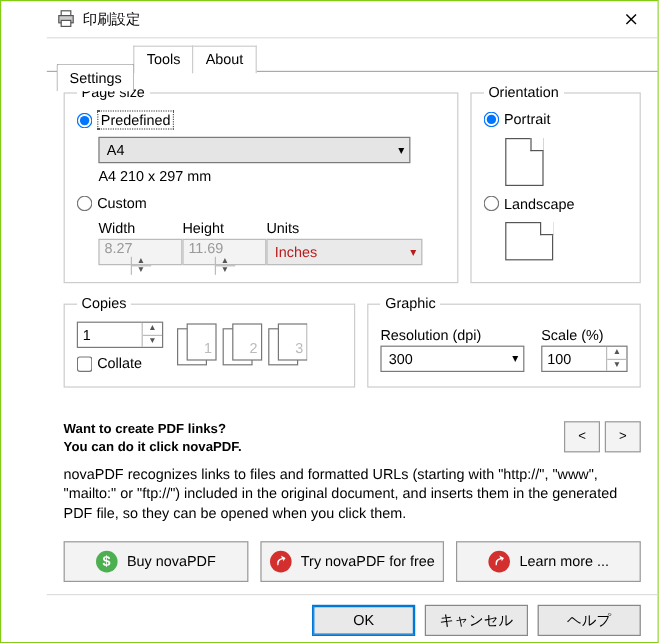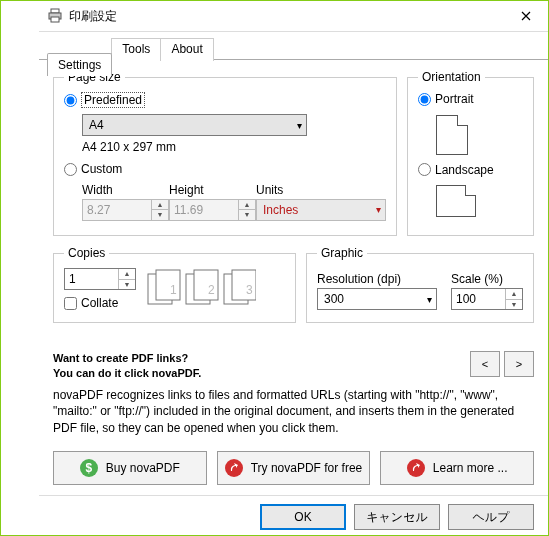--- a/index.html
+++ b/index.html
@@ -114,21 +114,21 @@
   .combo {
     display: inline-flex;
     align-items: center;
     background: #e5e5e5;
     border: 1px solid #7a7a7a;
     height: 22px;
     padding: 0 4px 0 6px;
     box-sizing: border-box;
   }
   .combo .arrow { margin-left: auto; font-size: 10px; }
-  .combo.wide { width: 225px; }
+  .combo.wide { width: 260px; }
   .combo.mid { width: 100px; }
   .combo.unit { width: 130px; background:#eaeaea; }
   .combo.disabled { color: #b91c1c; background:#eaeaea; border-color:#bbb; }
   .combo.white { background:#fff; }
 
   .spinner {
     display: inline-flex;
     align-items: center;
     border: 1px solid #7a7a7a;
     height: 22px;
@@ -156,21 +156,21 @@
     flex:1;
     display:flex;
     align-items:center;
     justify-content:center;
     font-size:7px;
     line-height:1;
     color:#555;
     cursor:pointer;
   }
   .spinner .buttons div + div { border-top:1px solid #bbb; }
-  .spinner.disabled { background:#f3f3f3; color:#999; border-color:#bbb; }
+  .spinner.disabled { background:#f3f3f3; color:#999; border-color:#bbb;flex-direction:column; }
   .spinner.disabled input { color:#999; }
 
   .field-col { display:flex; flex-direction:column; gap:2px; }
   .custom-row { display:flex; gap:0; margin-left:18px; margin-top:4px; }
   .under-combo { margin-left:18px; margin-top:4px; font-size:12px; }
   .indented-combo { margin-left:18px; margin-top:4px; }
 
   
   .page-icon {
     width: 30px; height: 38px;

